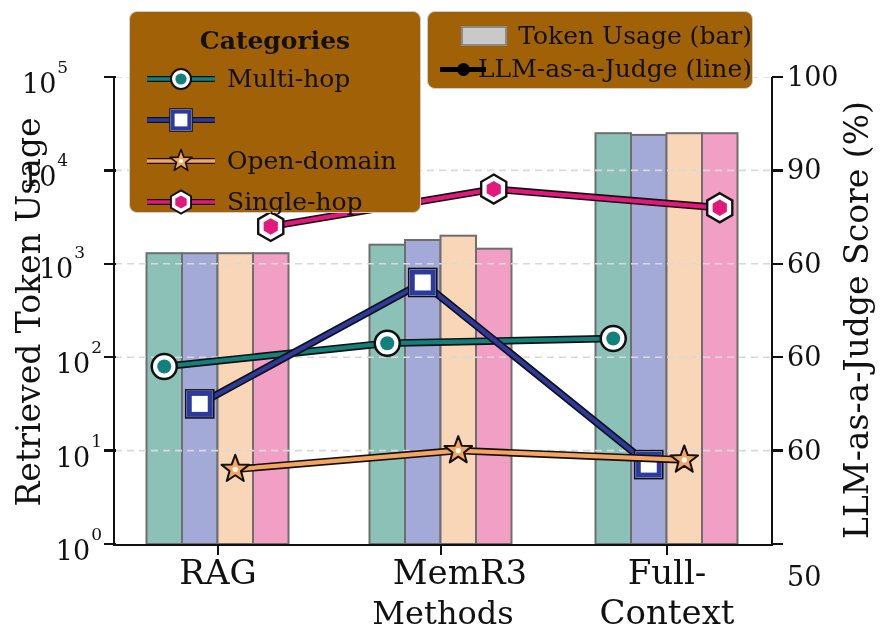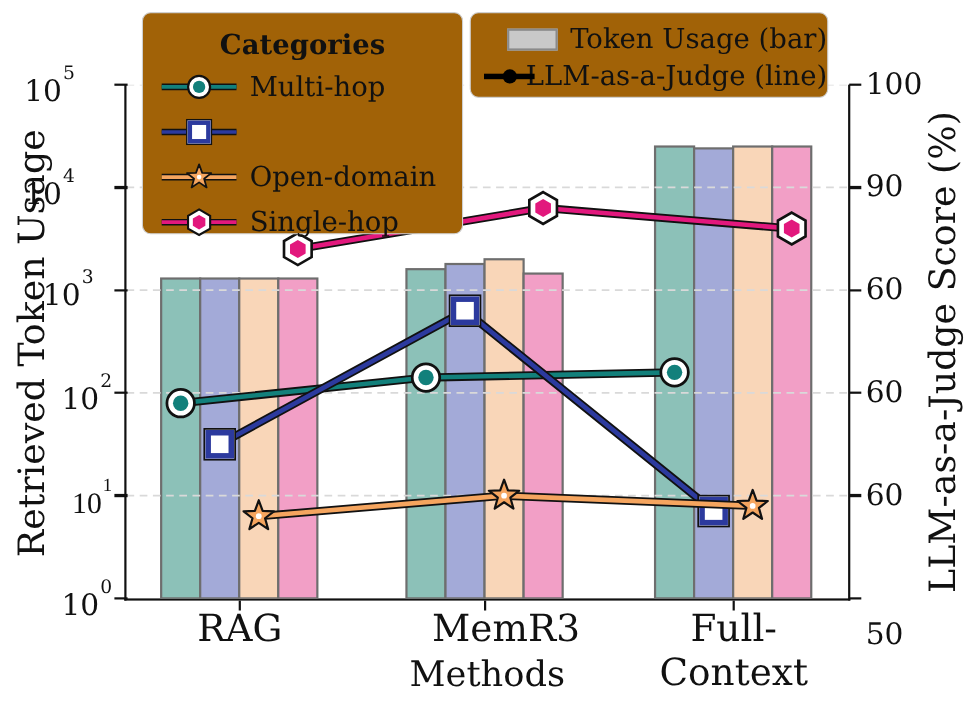--- a/index.html
+++ b/index.html
@@ -105,21 +105,21 @@
           <polygon points="604.75,116.26 617.31,123.51 617.31,138.01 604.75,145.26 592.19,138.01 592.19,123.51" fill="#fff" stroke="#111" stroke-width="2.4"></polygon>
           <polygon points="604.75,122.56 611.85,126.66 611.85,134.86 604.75,138.96 597.65,134.86 597.65,126.66" fill="#E2187D"></polygon>
         </g>
       </svg>
   </div>
 
   <div id="left-ticks">
       <div class="tick-mark" style="left: 104px; top: 542.75px; width: 11.5px; height: 2.5px;"></div>
       <div class="tick-label" style="left: 22px; top: 527px; width: 80px; text-align: right;">10<sup class="tick-exp">0</sup></div>
       <div class="tick-mark" style="left: 104px; top: 449.35px; width: 11.5px; height: 2.5px;"></div>
-      <div class="tick-label" style="left: 22px; top: 433.6px; width: 80px; text-align: right; font-family: Liberation Serif, serif;">10<sup class="tick-exp">1</sup></div>
+      <div class="tick-label" style="left: 22px; top: 433.6px; width: 80px; text-align: right;">10<sup class="tick-exp">1</sup></div>
       <div class="tick-mark" style="left: 104px; top: 355.95px; width: 11.5px; height: 2.5px;"></div>
       <div class="tick-label" style="left: 22px; top: 340.2px; width: 80px; text-align: right;">10<sup class="tick-exp">2</sup></div>
       <div class="tick-mark" style="left: 104px; top: 262.55px; width: 11.5px; height: 2.5px;"></div>
       <div class="tick-label" style="left: 22px; top: 245px; width: 80px; text-align: center;">10<sup class="tick-exp">3</sup></div>
       <div class="tick-mark" style="left: 104px; top: 169.15px; width: 11.5px; height: 2.5px;"></div>
       <div class="tick-label" style="left: 22px; top: 153.4px; width: 80px; ">10<sup class="tick-exp">4</sup></div>
       <div class="tick-mark" style="left: 104px; top: 75.75px; width: 11.5px; height: 2.5px;"></div>
       <div class="tick-label" style="left: 22px; top: 60px; width: 80px; ">10<sup class="tick-exp">5</sup></div>
     </div>
   <div id="right-ticks">

